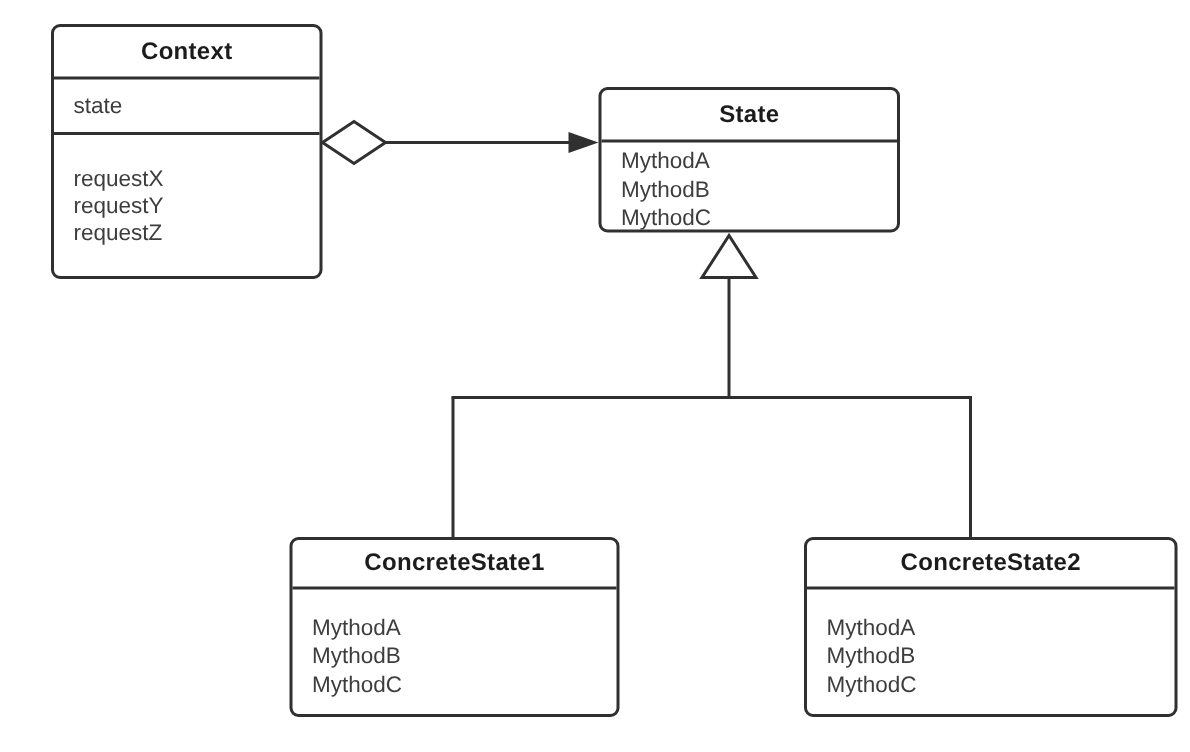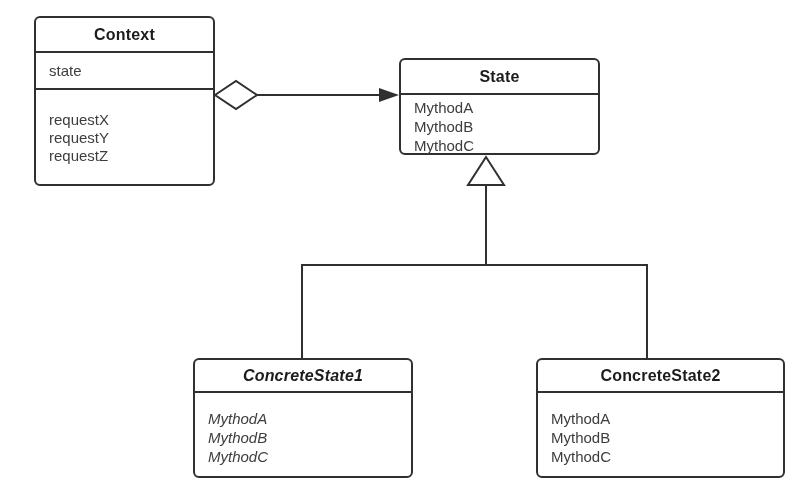--- a/index.html
+++ b/index.html
@@ -62,21 +62,21 @@
   
   #box-context { left: 34px;  top: 16px;  width: 181px; height: 170px; }
   #box-context .class-title  { height: 35px; }
   #box-context .class-attrs  { height: 37px; }
   #box-context .class-methods{ padding-top: 21px; }
 
   #box-state { left: 399px; top: 58px; width: 201px; height: 97px; }
   #box-state .class-title   { height: 35px; }
   #box-state .class-methods { padding-top: 3px; line-height: 19px; }
 
-  #box-concrete1 { left: 193px; top: 358px; width: 220px; height: 120px; font-style: italic; }
+  #box-concrete1 { left: 193px; top: 358px; width: 220px; height: 120px; }
   #box-concrete2 { left: 536px; top: 358px; width: 249px; height: 120px; }
   #box-concrete1 .class-title, #box-concrete2 .class-title { height: 33px; }
   #box-concrete1 .class-methods, #box-concrete2 .class-methods { padding-top: 16px; line-height: 19px; }
 </style>
 </head>
 <body>
 
 <div class="canvas">
 
   <svg class="overlay" width="793" height="501" viewBox="0 0 793 501" xmlns="http://www.w3.org/2000/svg">

